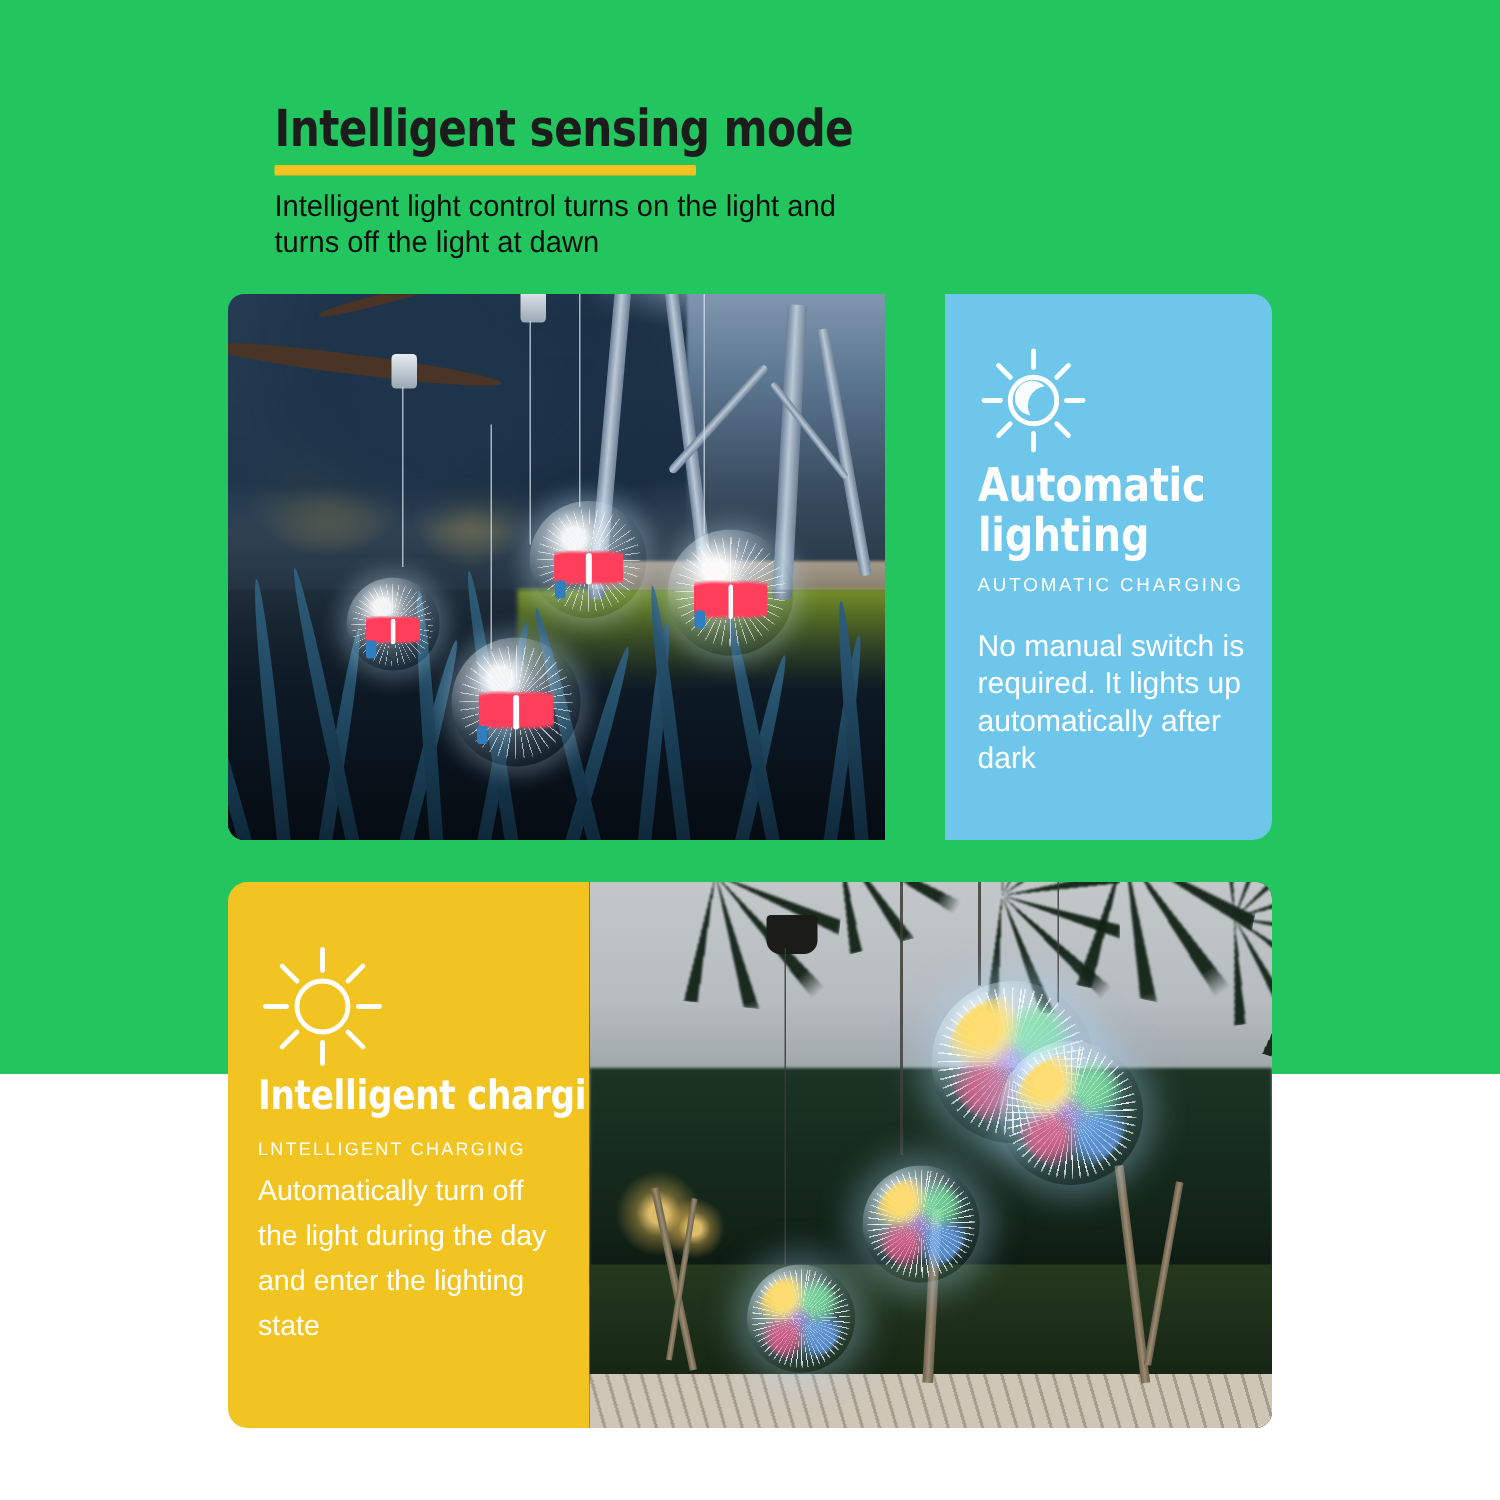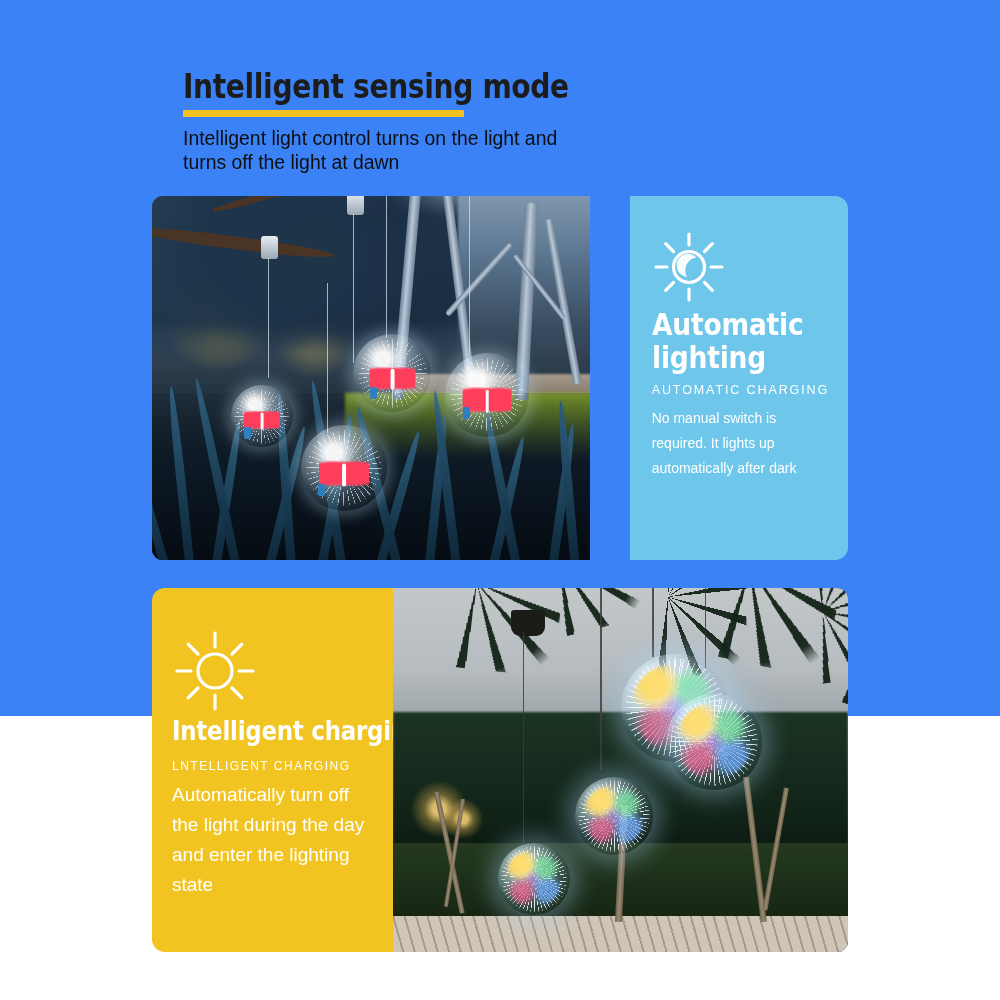--- a/index.html
+++ b/index.html
@@ -12,21 +12,21 @@
     height: 1000px;
     font-family: "Liberation Sans", sans-serif;
     -webkit-font-smoothing: antialiased;
     overflow: hidden;
   }
 
   .page {
     position: relative;
     width: 1000px;
     height: 716px;
-    background: #3b82f6;
+    background: #22c55e;
   }
 
   
   .heading-block {
     position: absolute;
     left: 183px;
     top: 66px;
     width: 660px;
   }
   .heading-title {
@@ -145,23 +145,23 @@
   .panel-sub.yellow-sub {
     font-size: 12px;
     letter-spacing: 1.5px;
     margin-top: 13px;
   }
 
   .panel-body {
     font-family: "Liberation Sans", sans-serif;
     font-weight: 400;
     color: #ffffff;
-    font-size: 14px;
+    font-size: 20px;
     line-height: 25px;
-    margin-top: 9px;
+    margin-top: 22px;
     max-width: 196px;
   }
   .panel-body.yellow-body {
     font-size: 19px;
     line-height: 30px;
     margin-top: 7px;
     max-width: 200px;
   }
 
   

